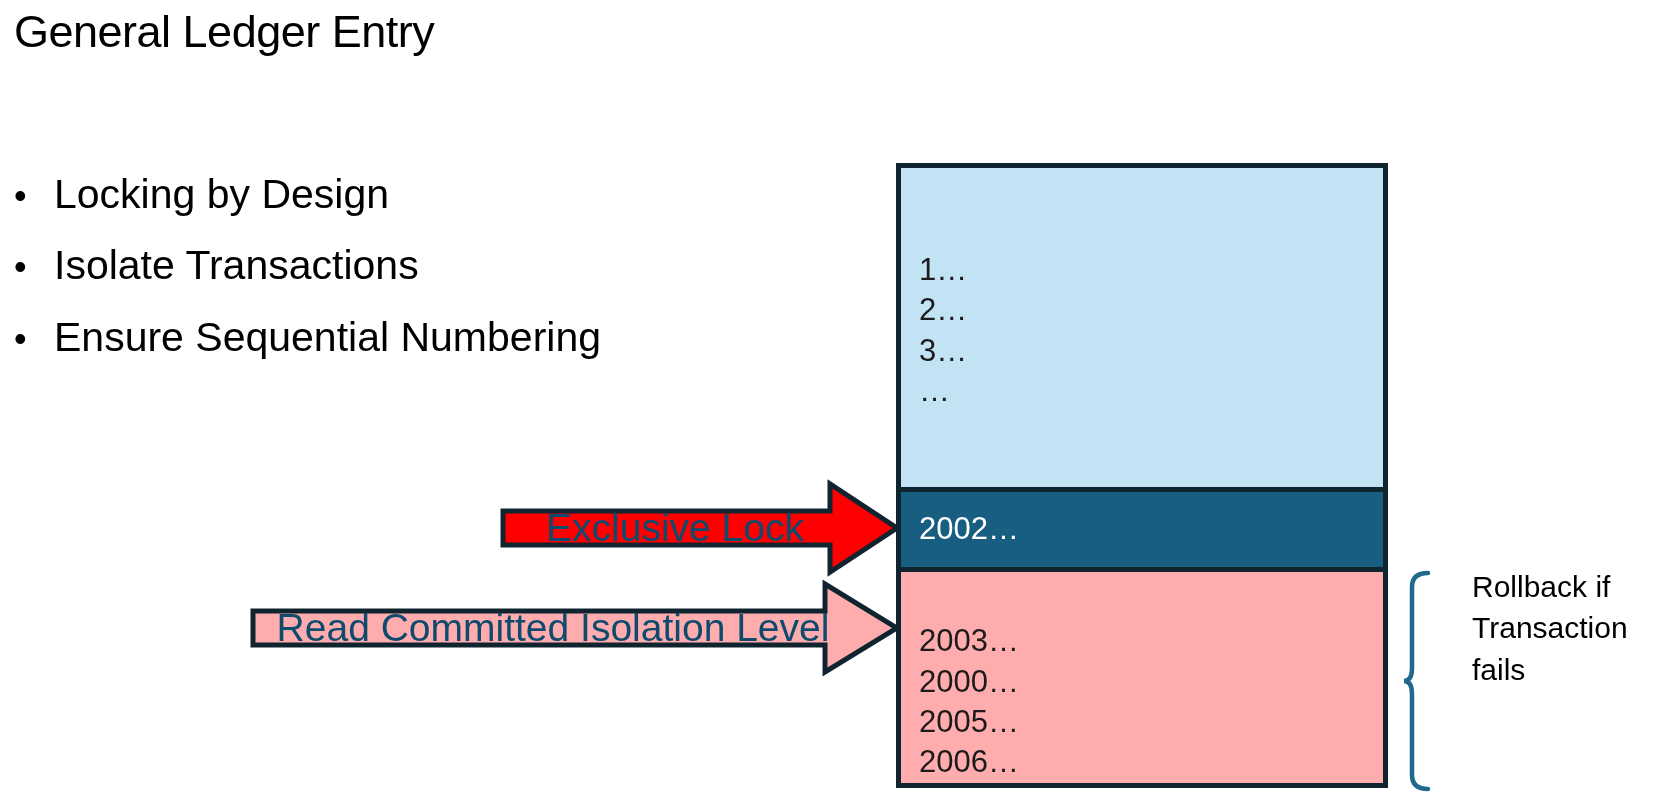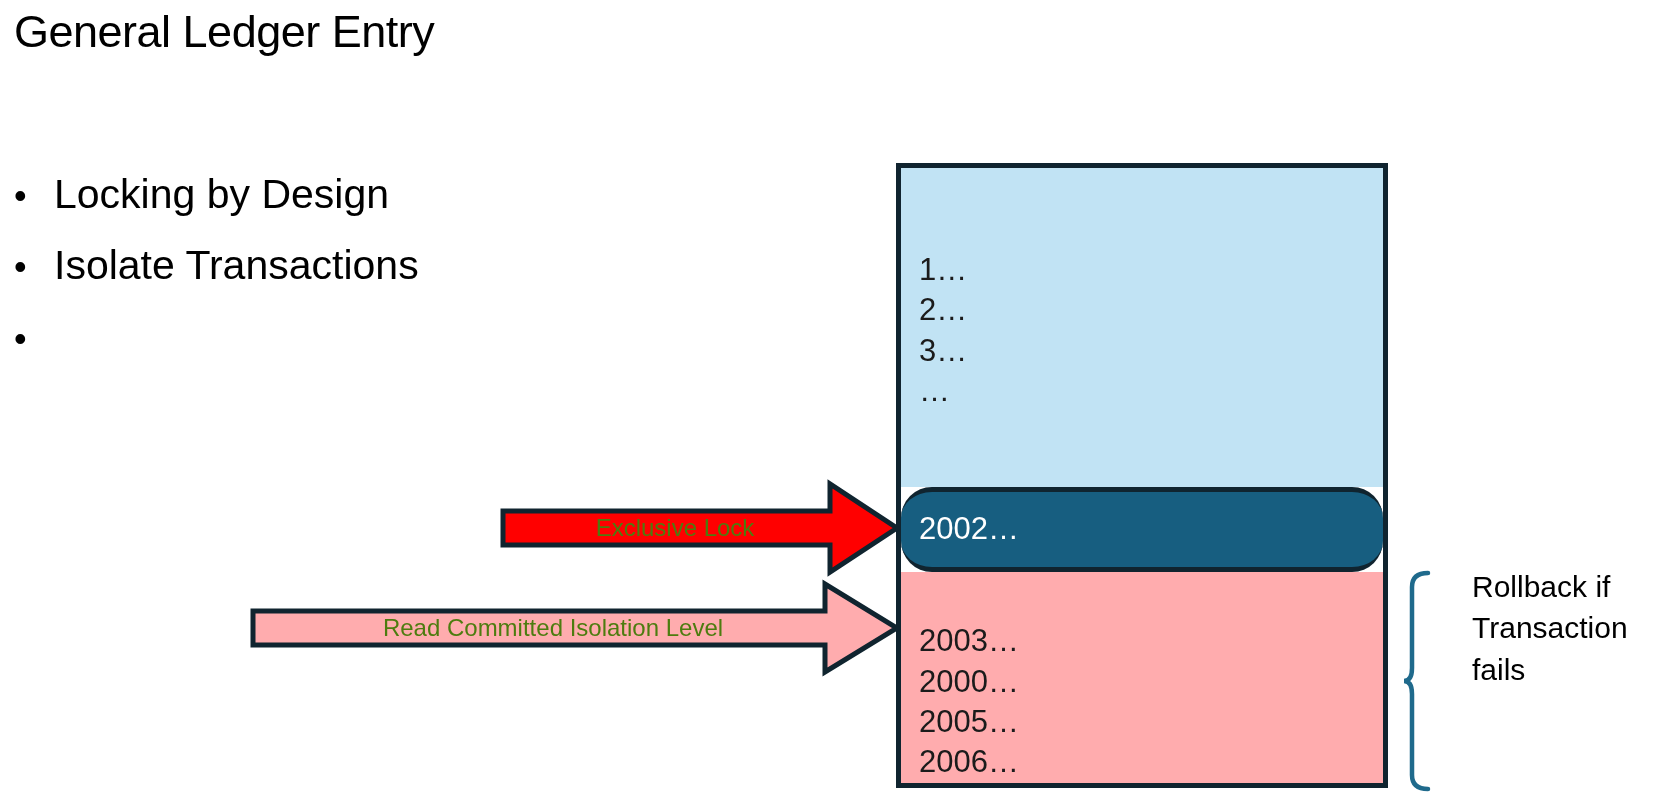--- a/index.html
+++ b/index.html
@@ -80,21 +80,20 @@
     background: #C1E3F4;
     padding-top: 6px;
   }
   #ledger-section-locked {
     height: 85px;
     background: #175E80;
     border-top: 5px solid #10242F;
     border-bottom: 5px solid #10242F;
     color: #ffffff;
     justify-content: center;
-    border-radius: 31px;
   }
   #ledger-section-pending {
     height: 260px;
     background: #FFACAE;
   }
   .ledger-line {
     font-size: 31px;
     line-height: 1.30;
     white-space: nowrap;
   }
@@ -121,22 +120,22 @@
   .arrow-wrap svg {
     display: block;
     width: 100%;
     height: 100%;
   }
   .arrow-label {
     position: absolute;
     left: 0;
     right: 0;
     text-align: center;
-    color: #4d7c0f;
-    font-size: 24px;
+    color: #0c4a6e;
+    font-size: 39px;
     white-space: nowrap;
     pointer-events: none;
   }
   #arrow-exclusive-lock .arrow-label {
     top: 0;
     bottom: 0;
     display: flex;
     align-items: center;
     justify-content: center;
     padding-right: 50px;
@@ -183,20 +182,21 @@
     <span class="bullet-text">Locking by Design</span>
   </div>
 
   <div class="bullet-row">
     <span class="bullet-marker">•</span>
     <span class="bullet-text">Isolate Transactions</span>
   </div>
 
   <div class="bullet-row">
     <span class="bullet-marker">•</span>
+    <span class="bullet-text">Ensure Sequential Numbering</span>
   </div>
 
 </div>
 
 <div id="ledger-box">
 
   <div id="ledger-section-committed" class="ledger-section">
     <div class="ledger-line">1…</div>
     <div class="ledger-line">2…</div>
     <div class="ledger-line">3…</div>

